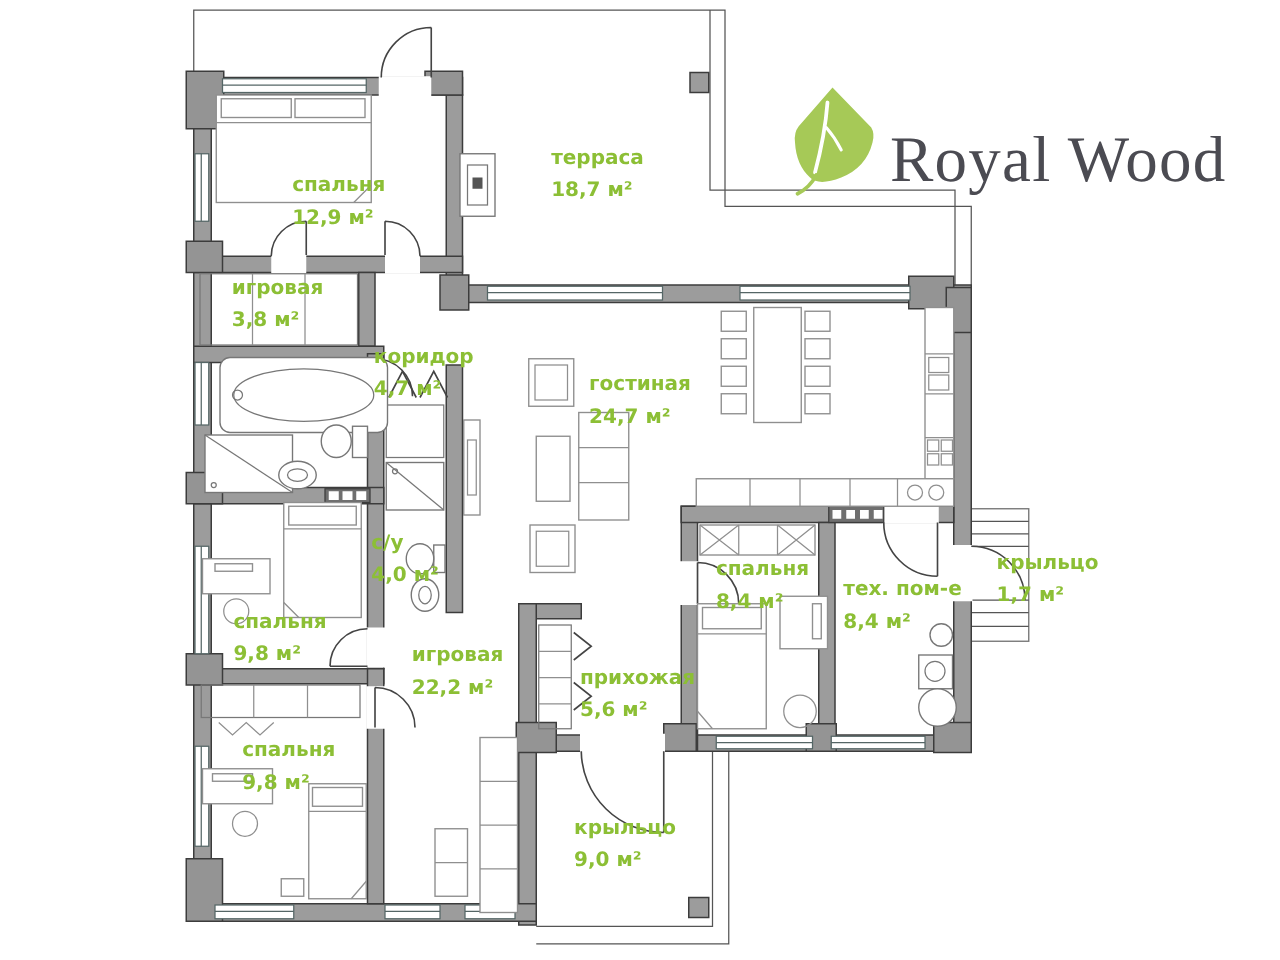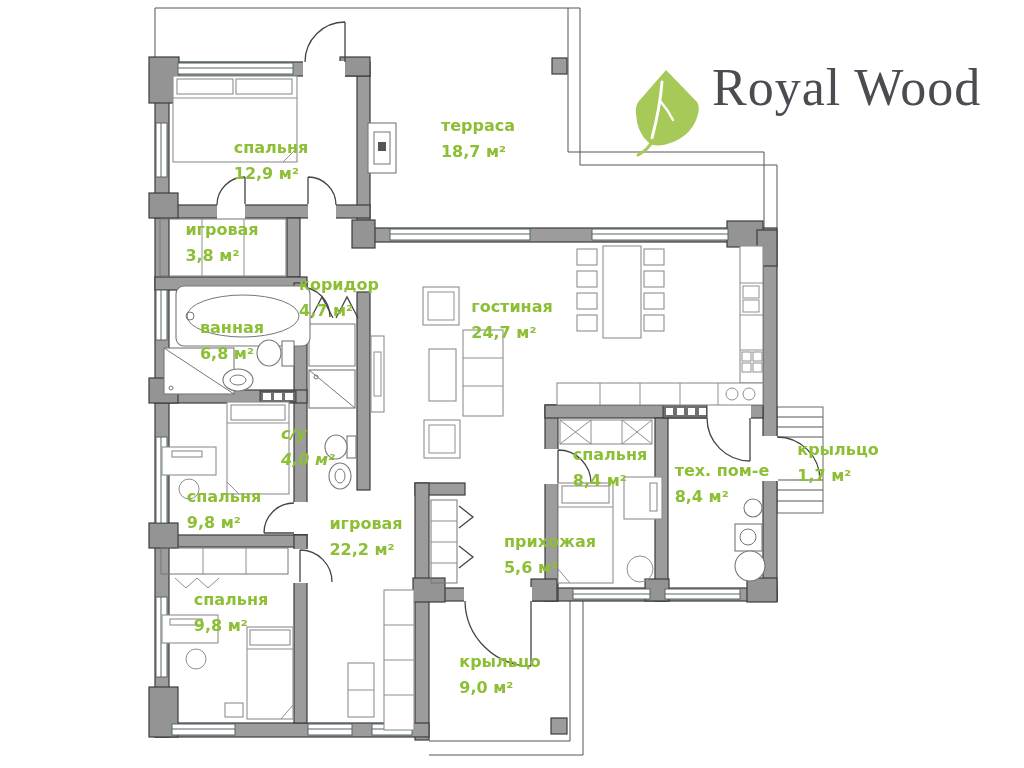--- a/index.html
+++ b/index.html
@@ -14,21 +14,21 @@
   .door{stroke:#444;stroke-width:1.3;fill:none;}
   .furn{fill:#ffffff;stroke:#8f8f8f;stroke-width:1.1;}
   .furnl{fill:none;stroke:#8f8f8f;stroke-width:1;}
   .fix{fill:#ffffff;stroke:#777;stroke-width:1.1;}
   .fixl{fill:none;stroke:#777;stroke-width:1;}
   .hatchbox{fill:url(#hatch);stroke:#777;stroke-width:1;}
   .thin{fill:none;stroke:#555;stroke-width:1;}
   .dark{fill:#6f6f6f;stroke:#3c3c3c;stroke-width:1;}
   .room-label{position:absolute;transform:translateX(-50%);text-align:left;white-space:nowrap;
       color:var(--label-green,#8cbf35);font-weight:bold;font-size:16px;line-height:26px;}
-  #logo{position:absolute;left:628px;top:58px;display:flex;align-items:flex-start;gap:12px;}
+  #logo{position:absolute;left:628px;top:58px;display:flex;align-items:flex-end;gap:12px;}
   #logo .brand{font-family:"Liberation Serif",serif;font-size:52px;letter-spacing:1px;
       color:var(--logo-text,#4b4b52);}
 </style>
 </head>
 <body>
 
 <div id="stage">
 
 <svg id="plan" width="1024" height="768" viewBox="0 0 1024 768">
   <defs>
@@ -320,41 +320,37 @@
   <div>18,7 м²</div>
 </div>
 <div class="room-label" style="left:222px;top:217px;">
   <div>игровая</div>
   <div>3,8 м²</div>
 </div>
 <div class="room-label" style="left:339px;top:244px;margin-top:28px;">
   <div>коридор</div>
   <div>4,7 м²</div>
 </div>
-<div class="room-label" style="left:232px;top:315px;">
-  <div>ванная</div>
-  <div>6,8 м²</div>
-</div>
 <div class="room-label" style="left:512px;top:294px;">
   <div>гостиная</div>
   <div>24,7 м²</div>
 </div>
-<div class="room-label" style="left:308px;top:421px;font-style:italic;">
+<div class="room-label" style="left:324px;top:421px;">
   <div>с/у</div>
   <div>4,0 м²</div>
 </div>
 <div class="room-label" style="left:224px;top:484px;">
   <div>спальня</div>
   <div>9,8 м²</div>
 </div>
 <div class="room-label" style="left:366px;top:511px;">
   <div>игровая</div>
   <div>22,2 м²</div>
 </div>
-<div class="room-label" style="left:510px;top:529px;margin-left:40px;">
+<div class="room-label" style="left:510px;top:529px;">
   <div>прихожая</div>
   <div>5,6 м²</div>
 </div>
 <div class="room-label" style="left:610px;top:442px;">
   <div>спальня</div>
   <div>8,4 м²</div>
 </div>
 <div class="room-label" style="left:722px;top:458px;">
   <div>тех. пом-е</div>
   <div>8,4 м²</div>

